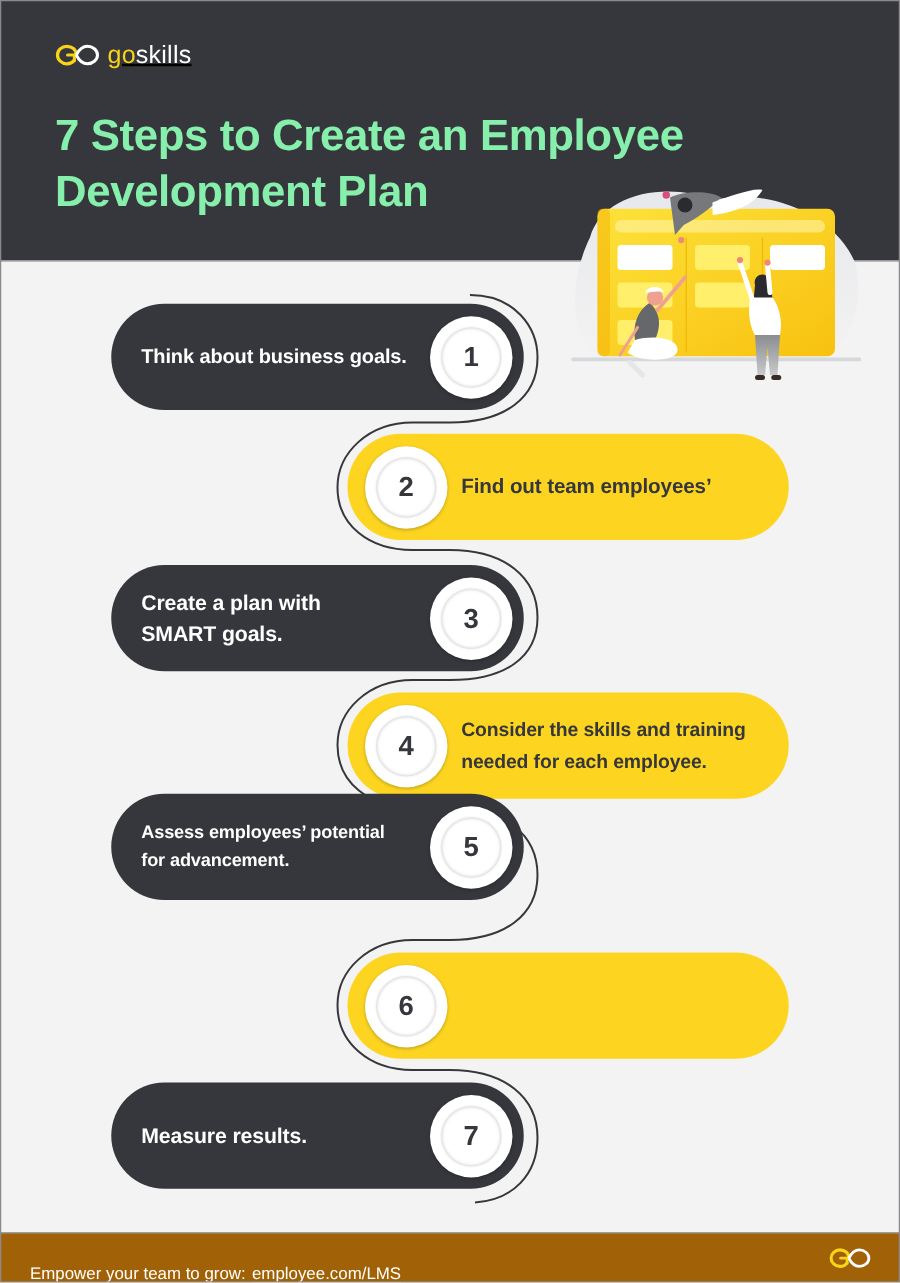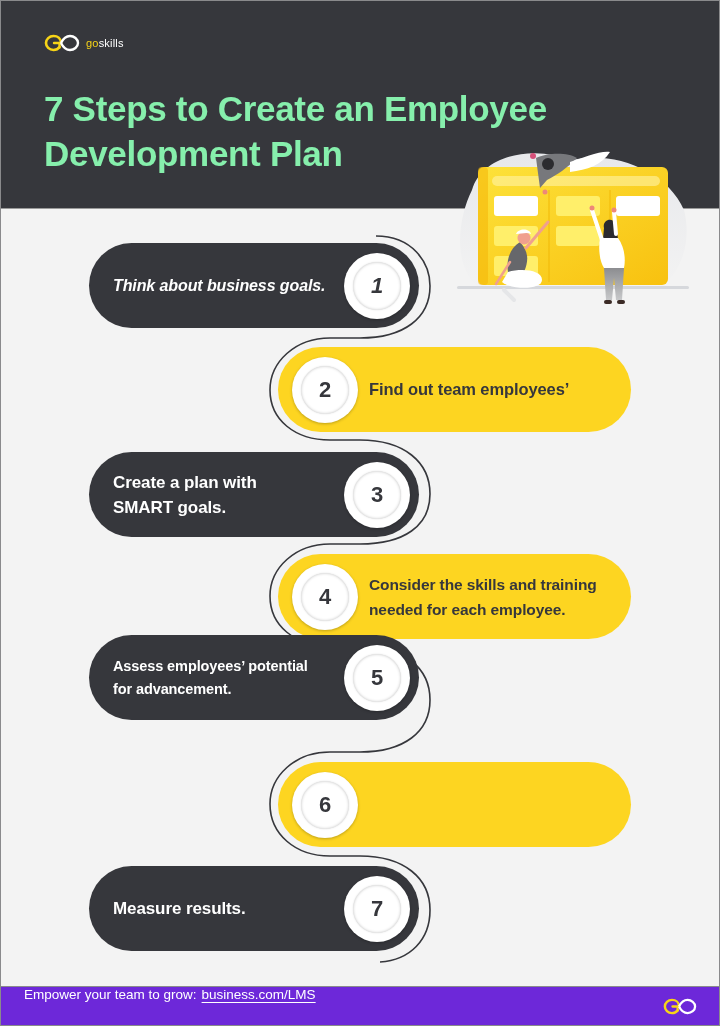--- a/index.html
+++ b/index.html
@@ -20,21 +20,21 @@
       position: absolute; left: 0; top: 0;
       width: 720px; height: 209px;
       background: #36373c;
       border-bottom: 1px solid #9a9a9a;
     }
     .logo {
       position: absolute; left: 44px; top: 34px;
       display: flex; align-items: center; gap: 6px;
     }
     .logo svg { display: block; }
-    .logo-text { font-size: 11px; letter-spacing: 0.2px; line-height: 1; }
+    .logo-text { font-size: 20px; letter-spacing: 0.2px; line-height: 1; text-decoration: underline; }
     .logo-go { color: #f7d417; font-weight: normal; }
     .logo-skills { color: #ffffff; font-weight: normal; }
     .title {
       position: absolute; left: 44px; top: 86px;
       color: #86efac;
       font-size: 35px;
       font-weight: bold;
       line-height: 45px;
       letter-spacing: -0.3px;
       width: 560px;
@@ -98,23 +98,23 @@
       position: relative;
       color: #36373c;
       font-size: 22px;
       font-weight: bold;
     }
     .pill.dark .num { right: 9px; }
     .pill.yellow .num { left: 14px; }
     .footer {
       position: absolute; left: 0; top: 986px;
       width: 720px; height: 40px;
-      background: #6d28d9;
+      background: #a16207;
       border-top: 1px solid #8a8a8c;
-      display: flex; align-items: flex-start;
+      display: flex; align-items: flex-end;
       padding-left: 24px;
       color: #ffffff;
       font-size: 13.5px;
     }
     .footer-link {
       color: #ffffff;
       text-decoration: underline;
       text-underline-offset: 3px;
       margin-left: 5px;
     }
@@ -199,21 +199,21 @@
   <rect x="165" y="150" width="8" height="4" rx="2" fill="#3a2a25"></rect>
 </svg>
 
 <svg class="connectors" viewBox="0 0 720 1026">
   <g fill="none" stroke="#36373c" stroke-width="1.6">
 
     <path d="M376 236 C 412 236, 430 262, 430 286 C 430 318, 404 338, 360 338 L 330 338 C 295 338, 270 362, 270 390 C 270 420, 295 440, 330 440 L 360 440 C 404 440, 430 462, 430 494 C 430 526, 404 544, 360 544 L 330 544 C 295 544, 270 568, 270 596 C 270 626, 295 646, 330 646 L 360 646 C 404 646, 430 668, 430 700 C 430 732, 404 752, 360 752 L 330 752 C 295 752, 270 776, 270 804 C 270 834, 295 856, 330 856 L 360 856 C 404 856, 430 878, 430 910 C 430 940, 410 960, 380 962"></path>
   </g>
 </svg>
 
-<div class="pill dark" style="top:243px;font-style:italic;">
+<div class="pill dark" style="top:243px;">
   <div class="pill-text">
     <span>Think about business goals.</span>
   </div>
   <div class="num">
       <span>1</span>
     </div>
 </div>
 
 <div class="pill yellow" style="top:347px;">
   <div class="num">
@@ -267,19 +267,19 @@
   <div class="pill-text" style="font-size:17px;">
     <span>Measure results.</span>
   </div>
   <div class="num">
       <span>7</span>
     </div>
 </div>
 
 <div class="footer">
   <span>Empower your team to grow:</span>
-  <a class="footer-link">business.com/LMS</a>
+  <a class="footer-link">employee.com/LMS</a>
   <svg class="footer-logo" width="34" height="17" viewBox="0 0 36 18">
     <path d="M17 9 C 17 4.5, 13.5 2, 9.5 2 C 5.3 2, 2 5.3, 2 9 C 2 12.7, 5.3 16, 9.5 16 C 12.5 16, 14.5 14.5, 15.5 13" fill="none" stroke="#f7d417" stroke-width="2.6" stroke-linecap="round"></path>
     <path d="M10 9 L 15.5 9 L 15.5 13.5" fill="none" stroke="#f7d417" stroke-width="2.4" stroke-linecap="round" stroke-linejoin="round"></path>
     <path d="M17 9 C 19 5, 21.5 2, 26 2 C 30 2, 34 5, 34 9 C 34 13, 30 16, 26 16 C 21.5 16, 19 13, 17 9" fill="none" stroke="#ffffff" stroke-width="2.4"></path>
   </svg>
 </div>
 
 </body></html>

